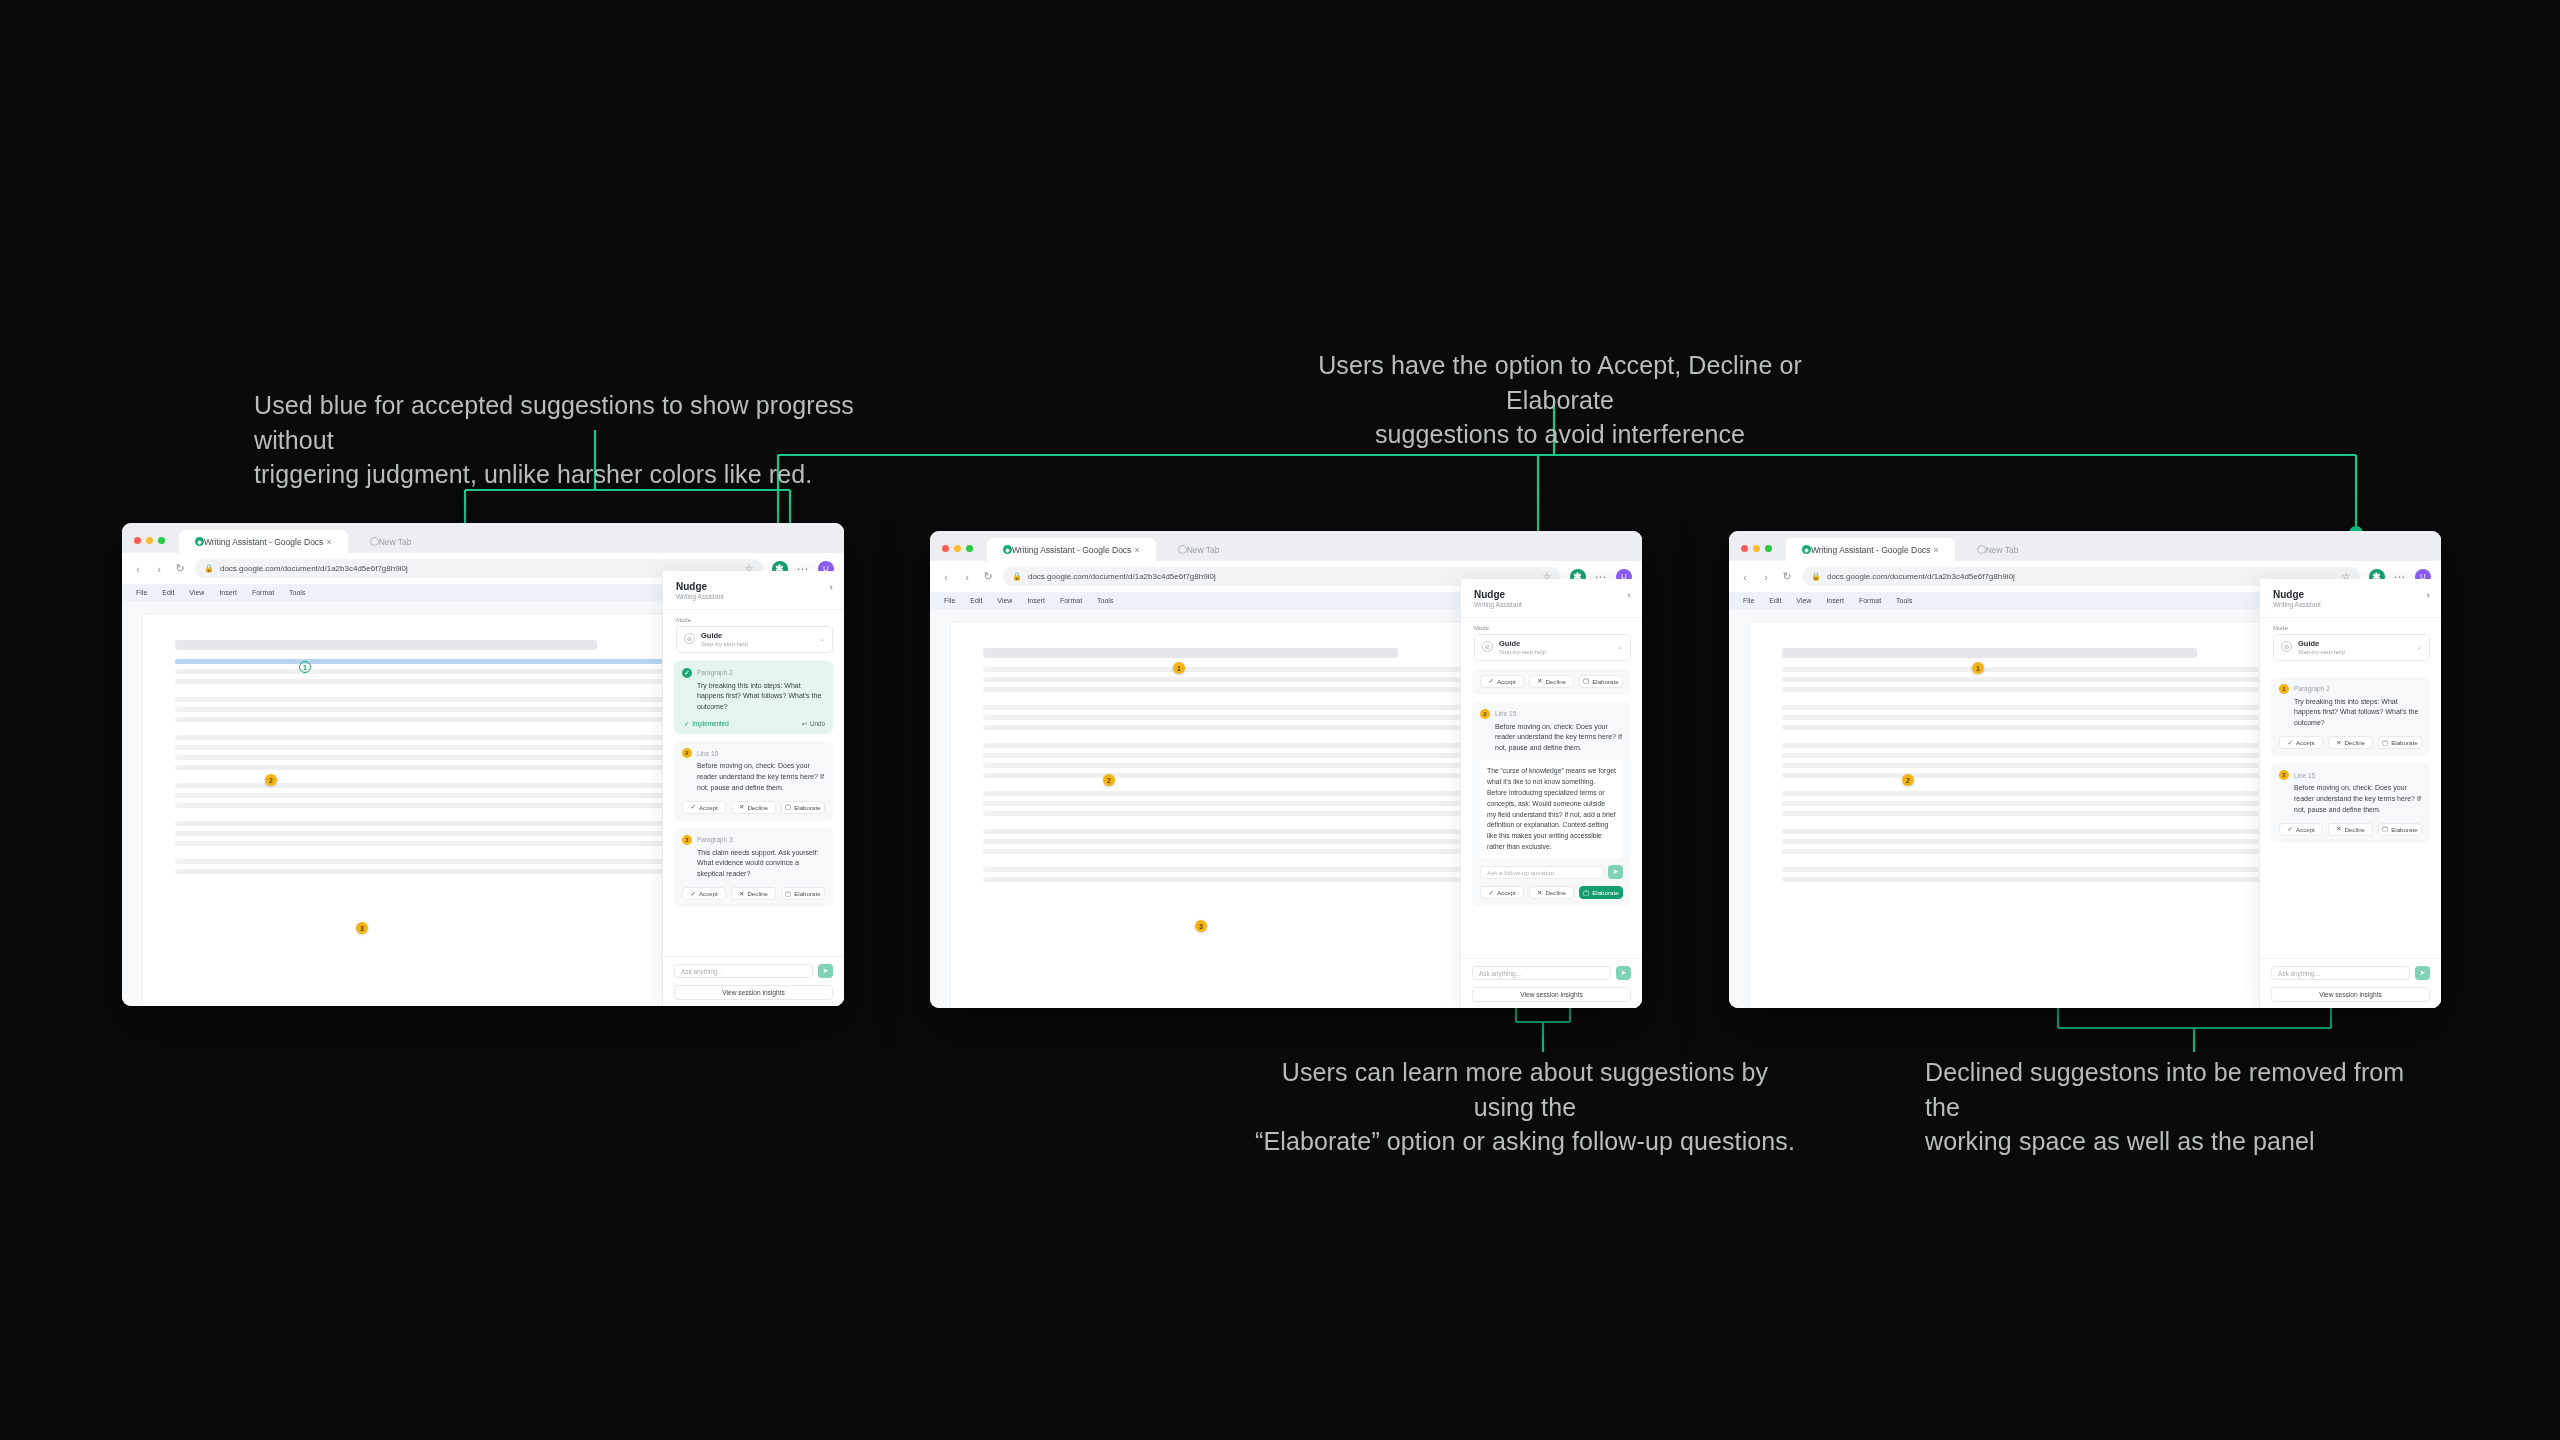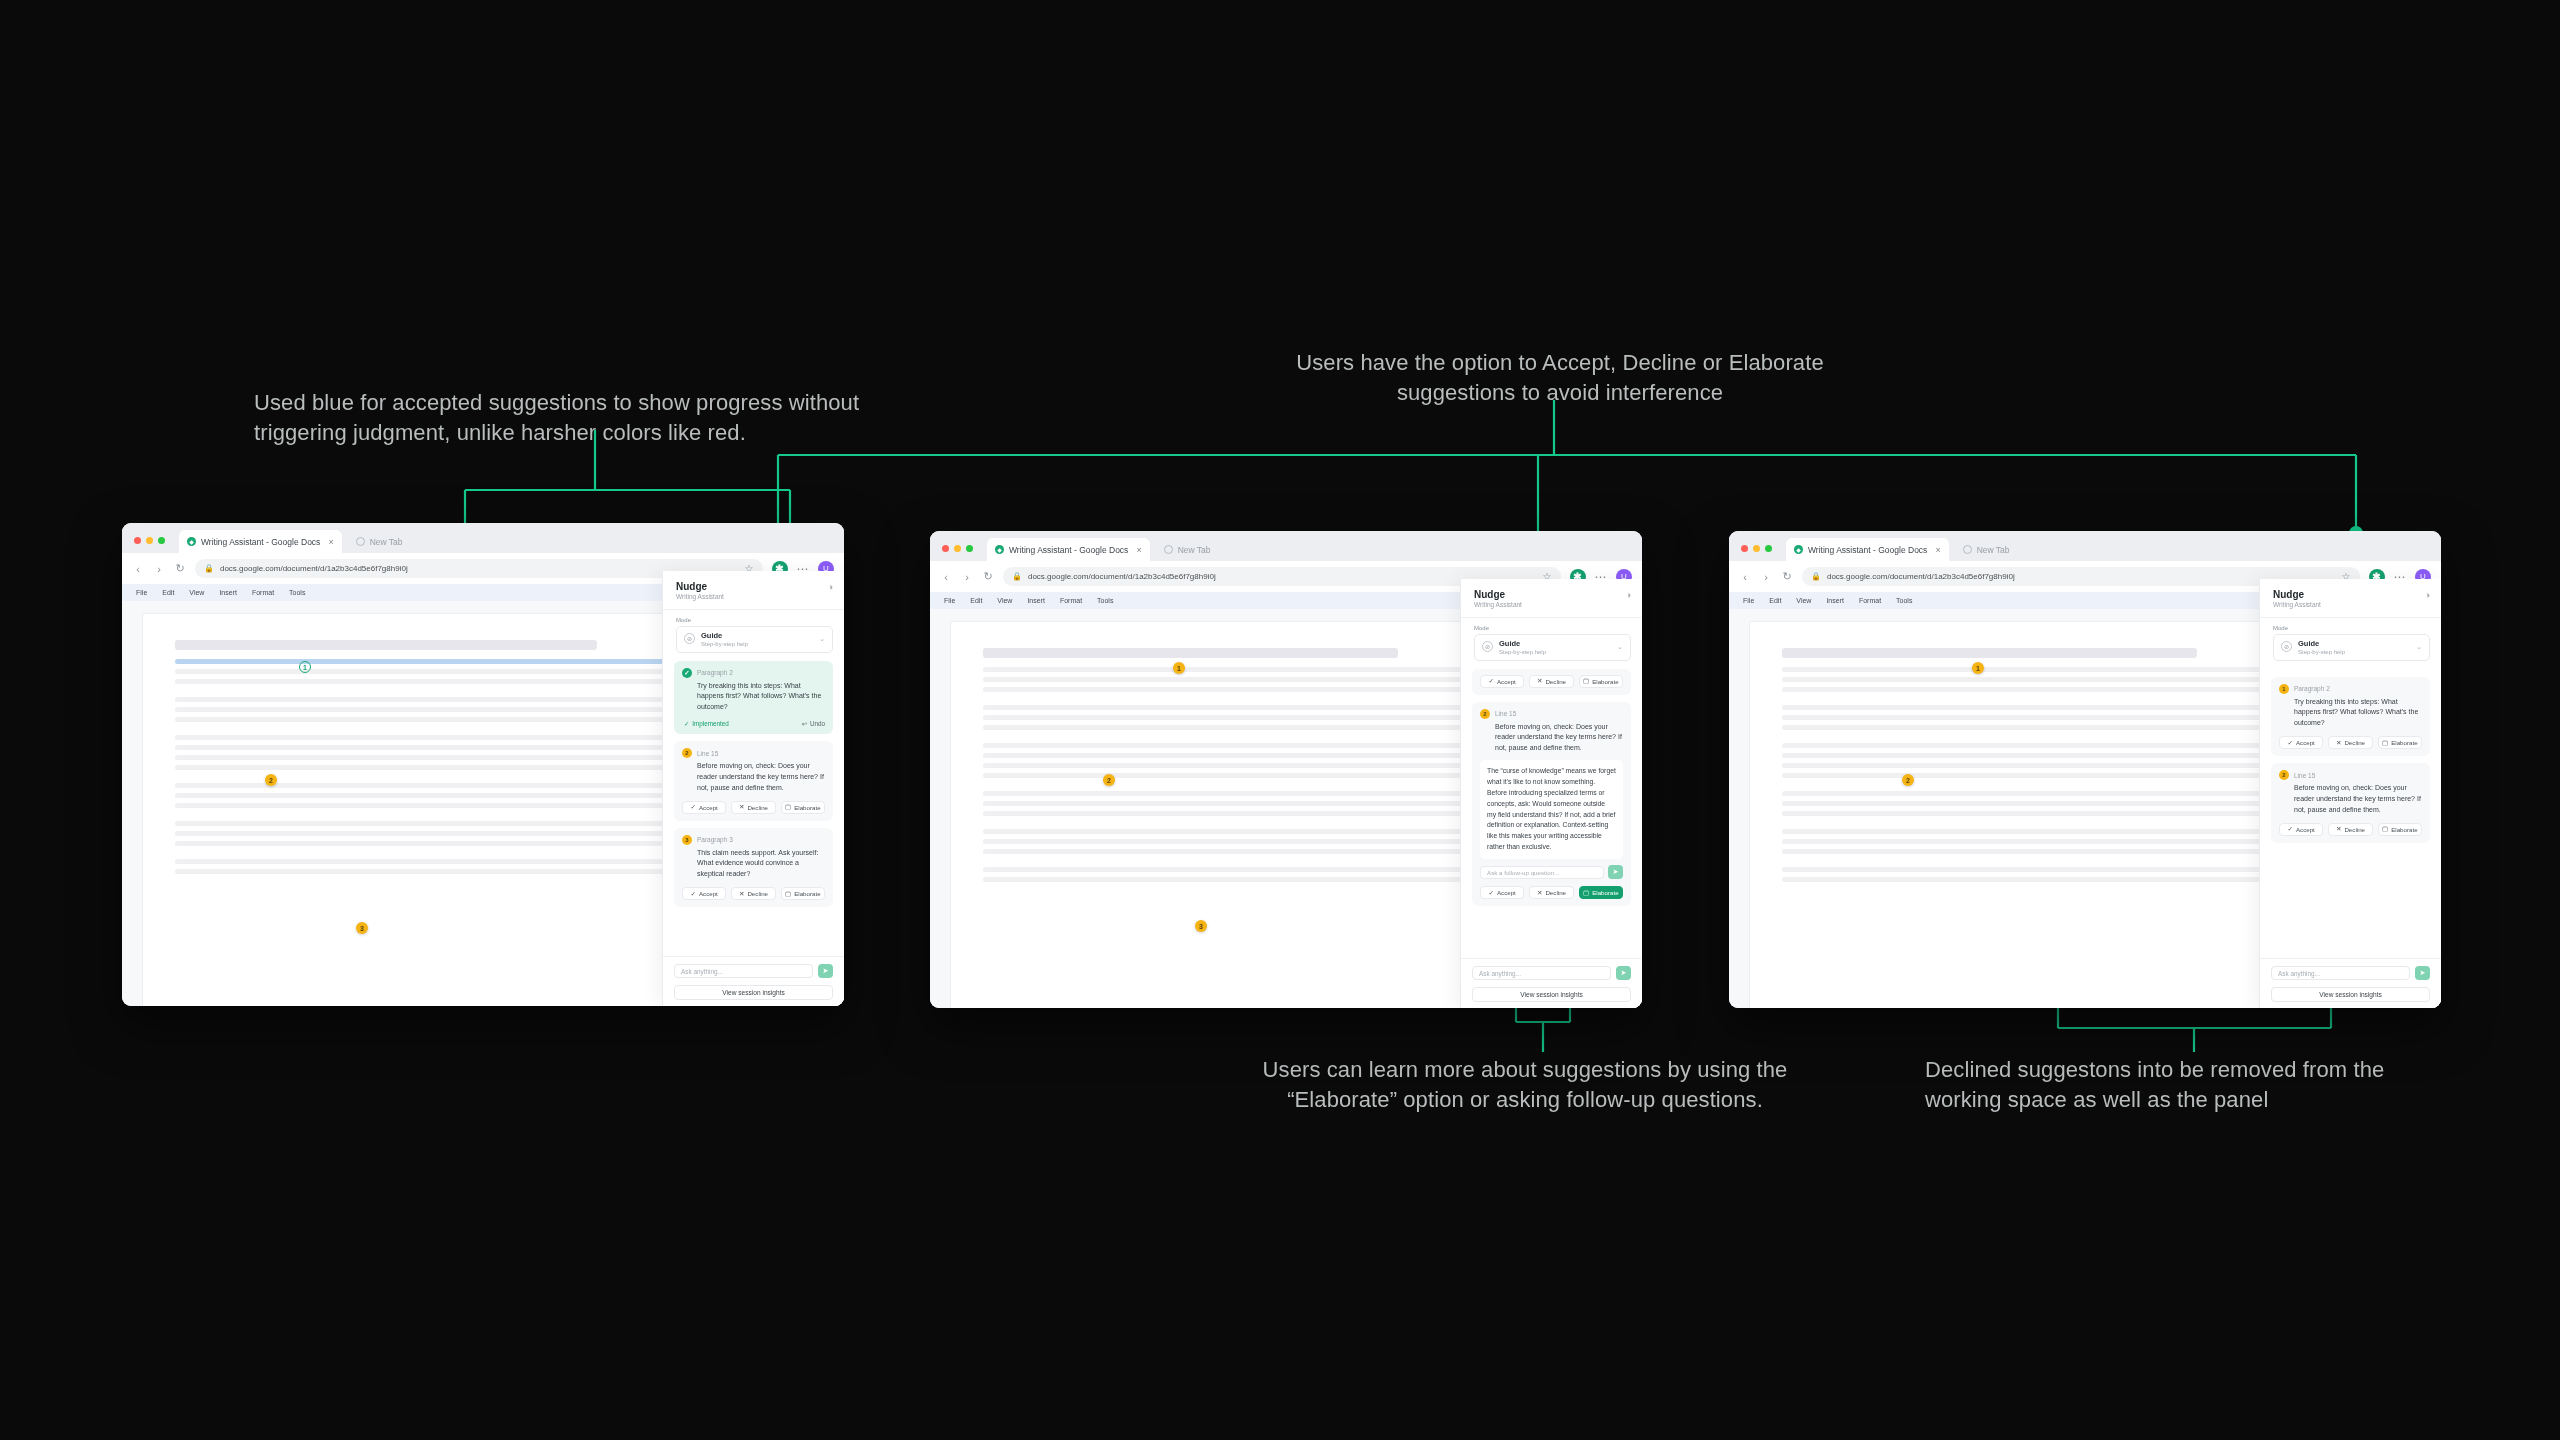--- a/index.html
+++ b/index.html
@@ -10,21 +10,21 @@
     background: #0a0a0a;
     font-family: "Liberation Sans", sans-serif;
     overflow: hidden;
     position: relative;
   }
 
   
   .annotation {
     position: absolute;
     color: #b9bdbd;
-    font-size: 22px;
+    font-size: 25px;
     line-height: 1.38;
     letter-spacing: 0.1px;
     white-space: pre-line;
   }
   .ann-1 { left: 242px; top: 388px; width: 620px; text-align: left; margin-left: 12px; }
   .ann-2 { left: 1290px; top: 348px; width: 540px; text-align: center; }
   .ann-3 { left: 1255px; top: 1055px; width: 540px; text-align: center; }
   .ann-4 { left: 1925px; top: 1055px; width: 500px; text-align: left; }
 
   
@@ -57,22 +57,22 @@
     gap: 6px;
     position: relative;
   }
   .traffic { display: flex; gap: 5px; align-items: center; padding-bottom: 9px; margin-right: 8px; }
   .dot { width: 7px; height: 7px; border-radius: 50%; }
   .dot.r { background: #ff5f57; }
   .dot.y { background: #febc2e; }
   .dot.g { background: #28c840; }
 
   .tab {
-    display: flex; align-items: center; gap: 5px;
-    height: 23px; padding: 0 8px;
+    display: flex; align-items: center; 
+    height: 23px; padding: 0 16px;
     border-radius: 6px 6px 0 0;
     font-size: 8.5px; color: #40464d;
     white-space: nowrap;
   }
   .tab.active { background: #ffffff; }
   .tab.inactive { color: #9aa0a6; }
   .tab-favicon {
     width: 9px; height: 9px; border-radius: 50%;
     background: #19a974;
     display: inline-flex; align-items: center; justify-content: center;

